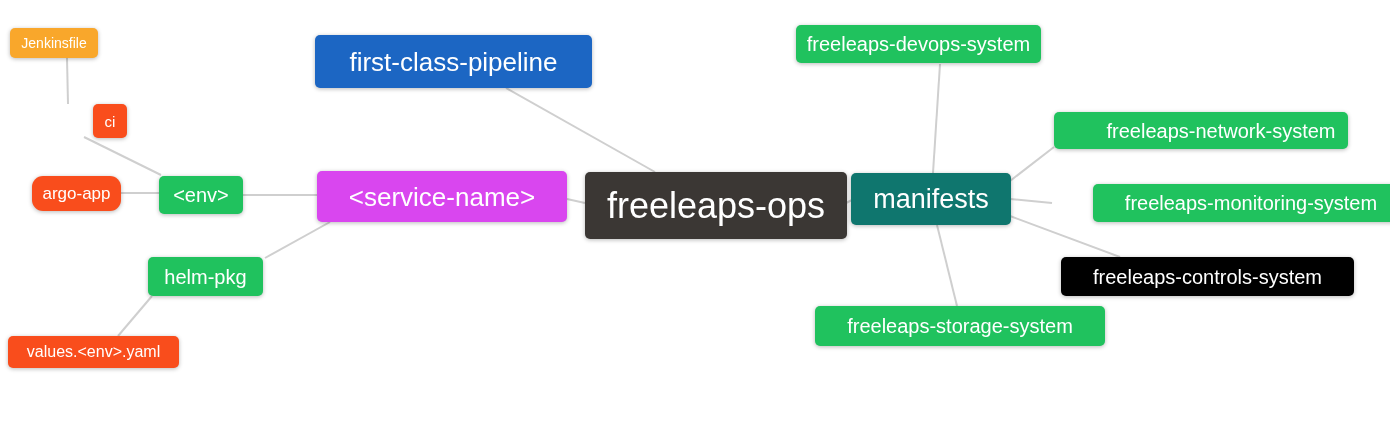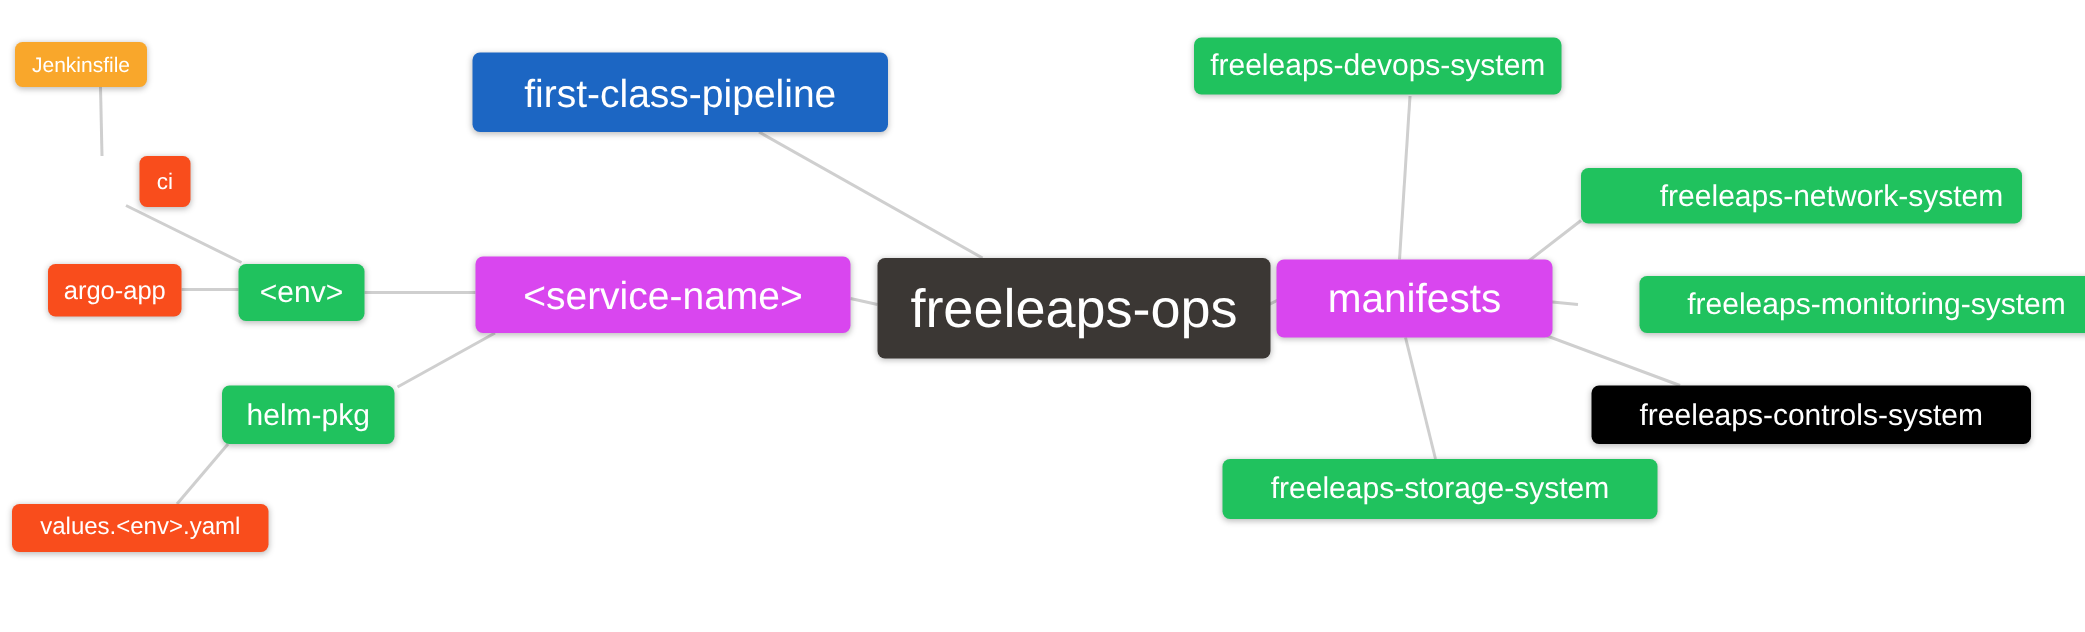--- a/index.html
+++ b/index.html
@@ -56,26 +56,26 @@
       <line x1="933" y1="173" x2="940" y2="64" stroke="#cfcfcf" stroke-width="2"></line>
       <line x1="1010" y1="181" x2="1054" y2="147" stroke="#cfcfcf" stroke-width="2"></line>
       <line x1="1010" y1="199" x2="1052" y2="203" stroke="#cfcfcf" stroke-width="2"></line>
       <line x1="1010" y1="216" x2="1120" y2="257" stroke="#cfcfcf" stroke-width="2"></line>
       <line x1="937" y1="225" x2="957" y2="306" stroke="#cfcfcf" stroke-width="2"></line>
     </svg>
   <div id="nodes">
       <div class="mm-node" style="left: 585px; top: 172px; width: 262px; height: 67px; font-size: 36px; background: rgb(59, 55, 52); color: rgb(255, 255, 255);">freeleaps-ops</div>
       <div class="mm-node" style="left: 315px; top: 35px; width: 277px; height: 53px; font-size: 26px; background: rgb(28, 102, 195); color: rgb(255, 255, 255);">first-class-pipeline</div>
       <div class="mm-node" style="left: 317px; top: 171px; width: 250px; height: 51px; font-size: 26px; background: #d946ef; color: rgb(255, 255, 255);">&lt;service-name&gt;</div>
-      <div class="mm-node" style="left: 851px; top: 173px; width: 184px; height: 52px; font-size: 27px; background: #d946ef; color: rgb(255, 255, 255);">manifests</div>
+      <div class="mm-node" style="left: 851px; top: 173px; width: 160px; height: 52px; font-size: 27px; background: #0f766e; color: rgb(255, 255, 255);">manifests</div>
       <div class="mm-node" style="left: 159px; top: 176px; width: 84px; height: 38px; font-size: 20px; background: rgb(32, 194, 94); color: rgb(255, 255, 255);">&lt;env&gt;</div>
       <div class="mm-node" style="left: 148px; top: 257px; width: 115px; height: 39px; font-size: 20px; background: rgb(32, 194, 94); color: rgb(255, 255, 255);">helm-pkg</div>
       <div class="mm-node" style="left: 796px; top: 25px; width: 245px; height: 38px; font-size: 20px; background: rgb(32, 194, 94); color: rgb(255, 255, 255);">freeleaps-devops-system</div>
       <div class="mm-node" style="left: 1054px; top: 112px; width: 294px; height: 37px; font-size: 20px; background: rgb(32, 194, 94); color: rgb(255, 255, 255); padding-left: 40px;">freeleaps-network-system</div>
       <div class="mm-node" style="left: 1052px; top: 184px; width: 316px; height: 38px; font-size: 20px; background: rgb(32, 194, 94); color: rgb(255, 255, 255); margin-left: 41px;">freeleaps-monitoring-system</div>
       <div class="mm-node" style="left: 1061px; top: 257px; width: 293px; height: 39px; font-size: 20px; background: #000000; color: rgb(255, 255, 255);">freeleaps-controls-system</div>
       <div class="mm-node" style="left: 815px; top: 306px; width: 290px; height: 40px; font-size: 20px; background: rgb(32, 194, 94); color: rgb(255, 255, 255);">freeleaps-storage-system</div>
-      <div class="mm-node" style="left: 32px; top: 176px; width: 89px; height: 35px; font-size: 17px; background: rgb(249, 77, 28); color: rgb(255, 255, 255);">argo-app</div>
+      <div class="mm-node" style="left: 32px; top: 176px; width: 89px; height: 35px; font-size: 17px; background: rgb(249, 77, 28); color: rgb(255, 255, 255); border-radius: 11px;">argo-app</div>
       <div class="mm-node" style="left: 53px; top: 104px; width: 34px; height: 34px; font-size: 15px; background: rgb(249, 77, 28); color: rgb(255, 255, 255); margin-left: 40px;">ci</div>
       <div class="mm-node" style="left: 8px; top: 336px; width: 171px; height: 32px; font-size: 16px; background: rgb(249, 77, 28); color: rgb(255, 255, 255);">values.&lt;env&gt;.yaml</div>
       <div class="mm-node" style="left: 10px; top: 28px; width: 88px; height: 30px; font-size: 14px; background: rgb(249, 167, 43); color: rgb(255, 255, 255);">Jenkinsfile</div>
     </div>
 </div>
 
 </body></html>

